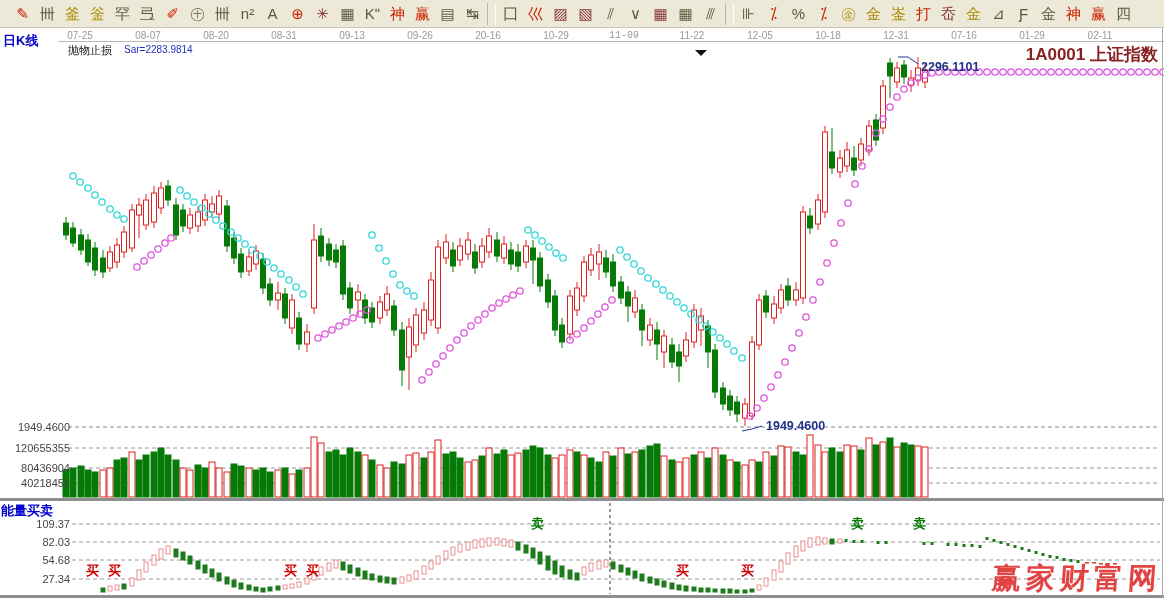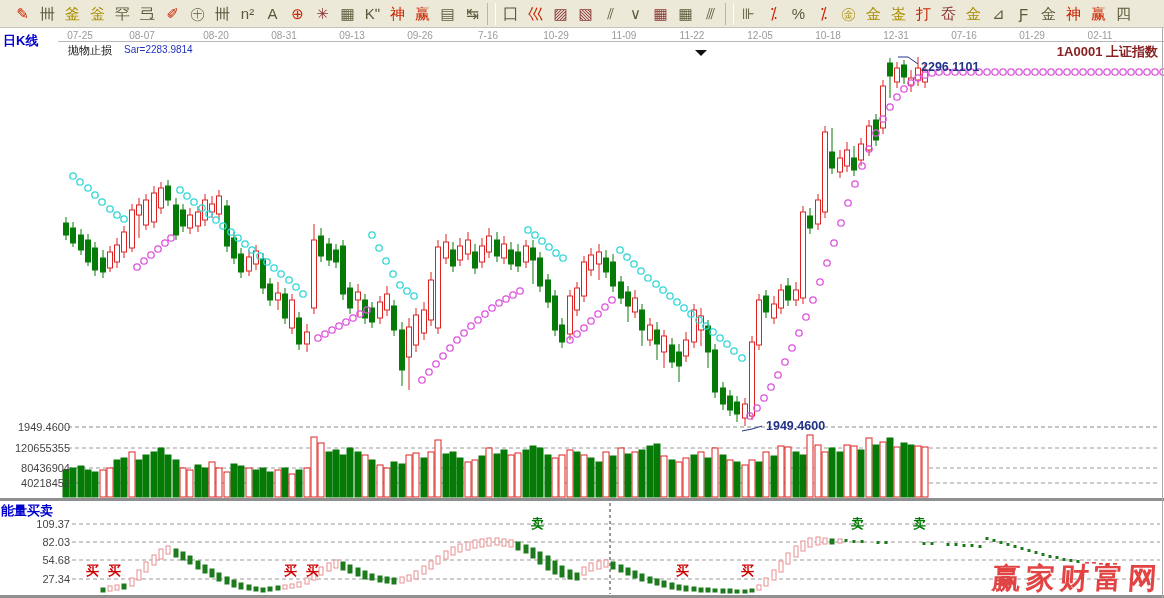--- a/index.html
+++ b/index.html
@@ -11,21 +11,21 @@
   .tool{width:25px;height:24px;display:flex;align-items:center;justify-content:center;
         font-size:15px;line-height:1;cursor:pointer;flex:0 0 auto;}
   .tsep{width:7px;height:22px;border-left:1px solid #b9b5a8;border-right:1px solid #fff;margin:0 2px;flex:0 0 auto;}
   
   .chart{position:absolute;left:0;top:28px;width:1164px;height:570px;background:#fff;}
   .chart svg{position:absolute;left:0;top:0;}
   .lbl{position:absolute;white-space:nowrap;}
   .k-label{left:3px;top:4px;color:#0000cc;font-size:13px;font-weight:bold;}
   .ind-name{left:68px;top:15px;color:#111;font-size:11px;}
   .sar-val{left:124px;top:16px;color:#2233bb;font-size:10px;}
-  .symbol{right:6px;top:15px;color:#882222;font-size:13px;font-weight:bold;text-align:center;}
+  .symbol{right:6px;top:15px;color:#882222;font-size:17px;font-weight:bold;text-align:center;}
   .dates{position:absolute;left:0;top:2px;width:1164px;height:12px;}
   .date{position:absolute;top:0;color:#9a9a9a;font-size:10px;transform:translateX(-50%);}
   .topline{position:absolute;left:58px;top:13px;width:1106px;height:0;border-top:1px solid #b8b8b8;}
   .vr-right{position:absolute;right:1px;top:0;width:1px;height:570px;background:#aaa;}
   .sep1{position:absolute;left:0;top:470px;width:1164px;height:3px;background:#8f8f8f;}
   .sep2{position:absolute;left:0;top:567px;width:1164px;height:3px;background:#8f8f8f;}
   .energy-label{left:1px;top:474px;color:#0000cc;font-size:13px;font-weight:bold;}
   .watermark{position:absolute;right:2px;top:531px;color:#e03535;font-size:29px;font-weight:bold;
              letter-spacing:5px;transform:skewX(-4deg);opacity:.92;}
 </style>
@@ -78,28 +78,28 @@
       <div class="tool" style="color: rgb(90, 90, 58);">Ƒ</div>
       <div class="tool" style="color: rgb(90, 90, 58);">金</div>
       <div class="tool" style="color: rgb(204, 34, 0);">神</div>
       <div class="tool" style="color: rgb(204, 34, 0);">赢</div>
       <div class="tool" style="color: rgb(90, 90, 58);">四</div>
     </div>
 
   <div class="chart">
     <div class="dates" id="dates">
         <div class="date" style="left: 80px;">07-25</div>
-        <div class="date" style="left: 142px;">08-07</div>
+        <div class="date" style="left: 148px;">08-07</div>
         <div class="date" style="left: 216px;">08-20</div>
         <div class="date" style="left: 284px;">08-31</div>
         <div class="date" style="left: 352px;">09-13</div>
         <div class="date" style="left: 420px;">09-26</div>
-        <div class="date" style="left: 488px;">7-16</div>
+        <div class="date" style="left: 488px;">20-16</div>
         <div class="date" style="left: 556px;">10-29</div>
-        <div class="date" style="left: 624px;">11-09</div>
+        <div class="date" style="left: 624px; font-family: Liberation Mono, monospace;">11-09</div>
         <div class="date" style="left: 692px;">11-22</div>
         <div class="date" style="left: 760px;">12-05</div>
         <div class="date" style="left: 828px;">10-18</div>
         <div class="date" style="left: 896px;">12-31</div>
         <div class="date" style="left: 964px;">07-16</div>
         <div class="date" style="left: 1032px;">01-29</div>
         <div class="date" style="left: 1100px;">02-11</div>
       </div>
     <div class="topline"></div>
     <span class="lbl k-label">日K线</span>

